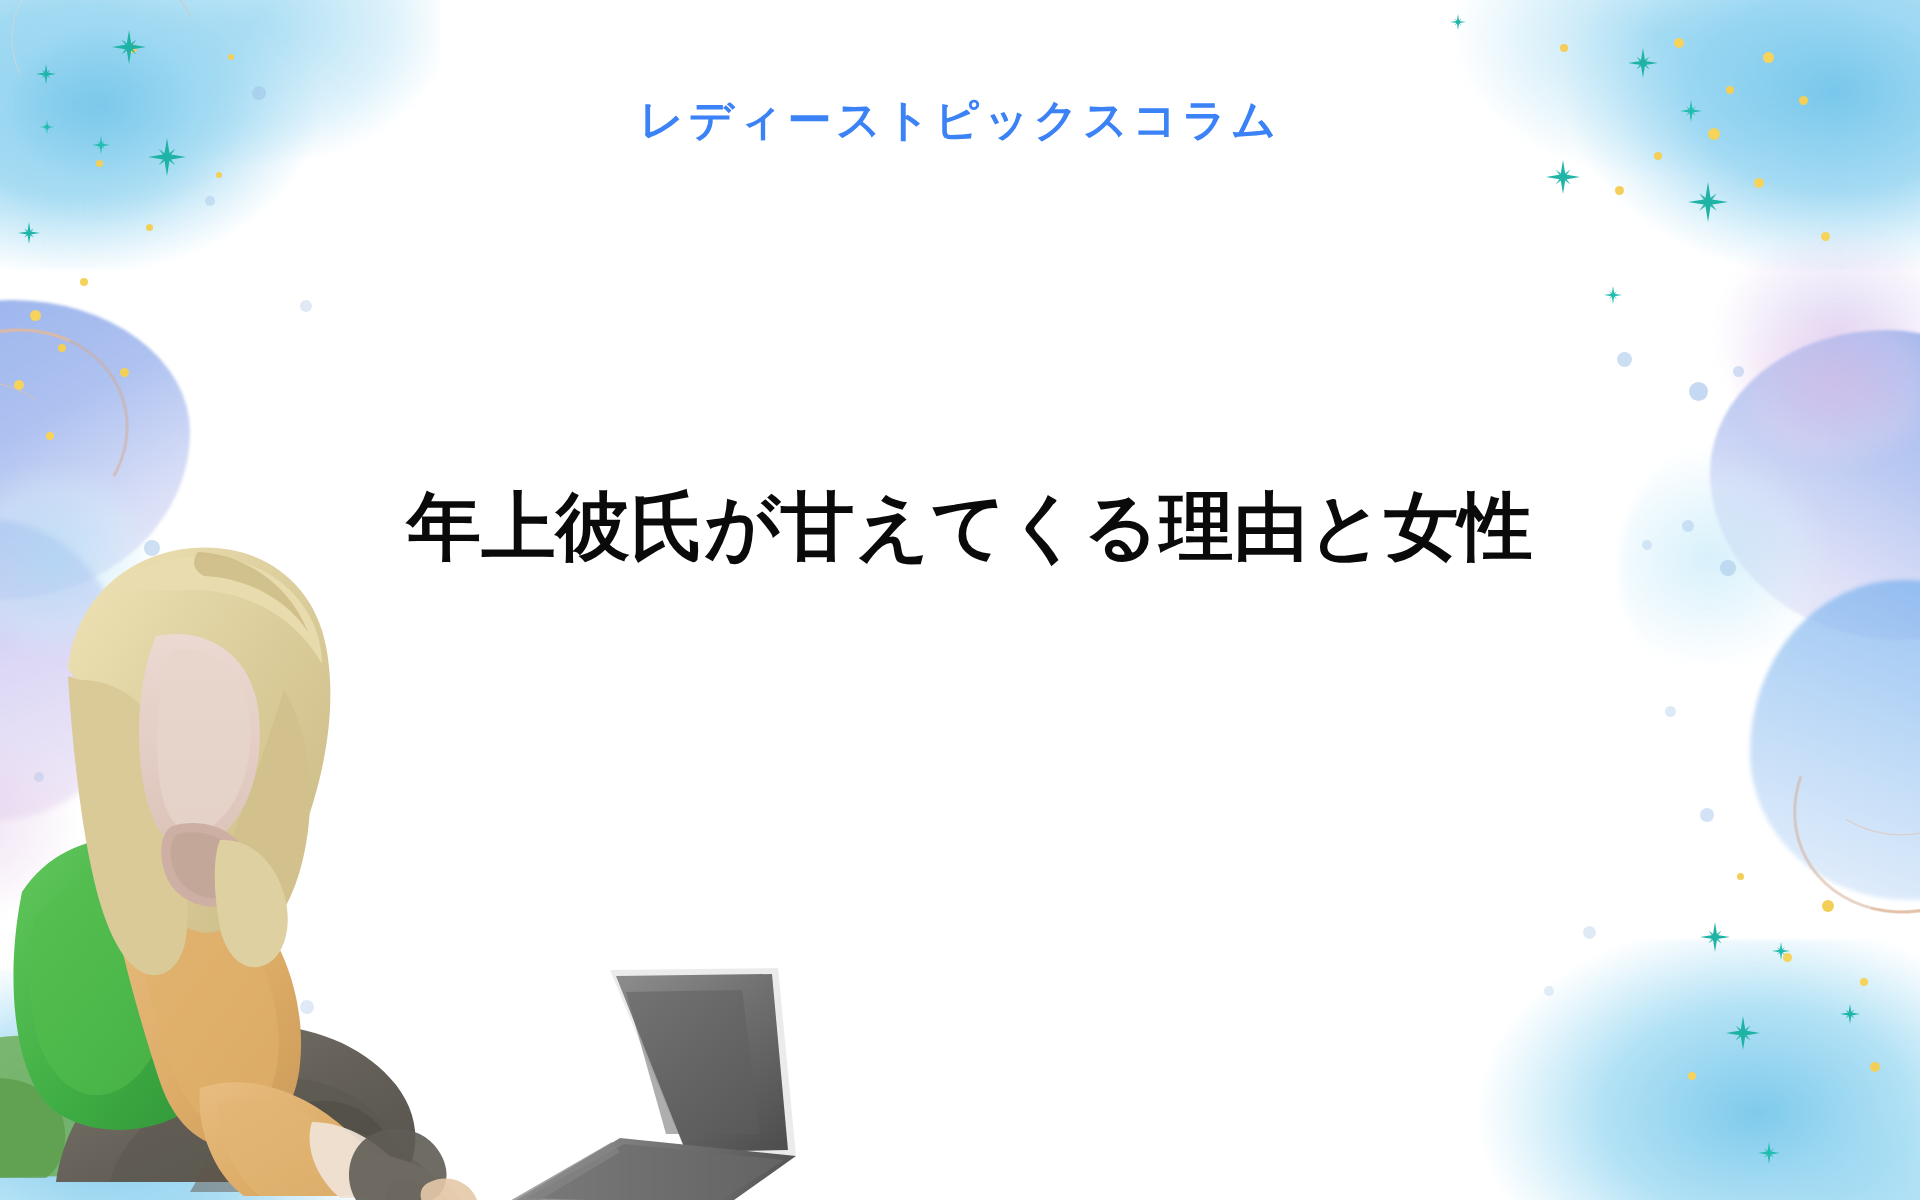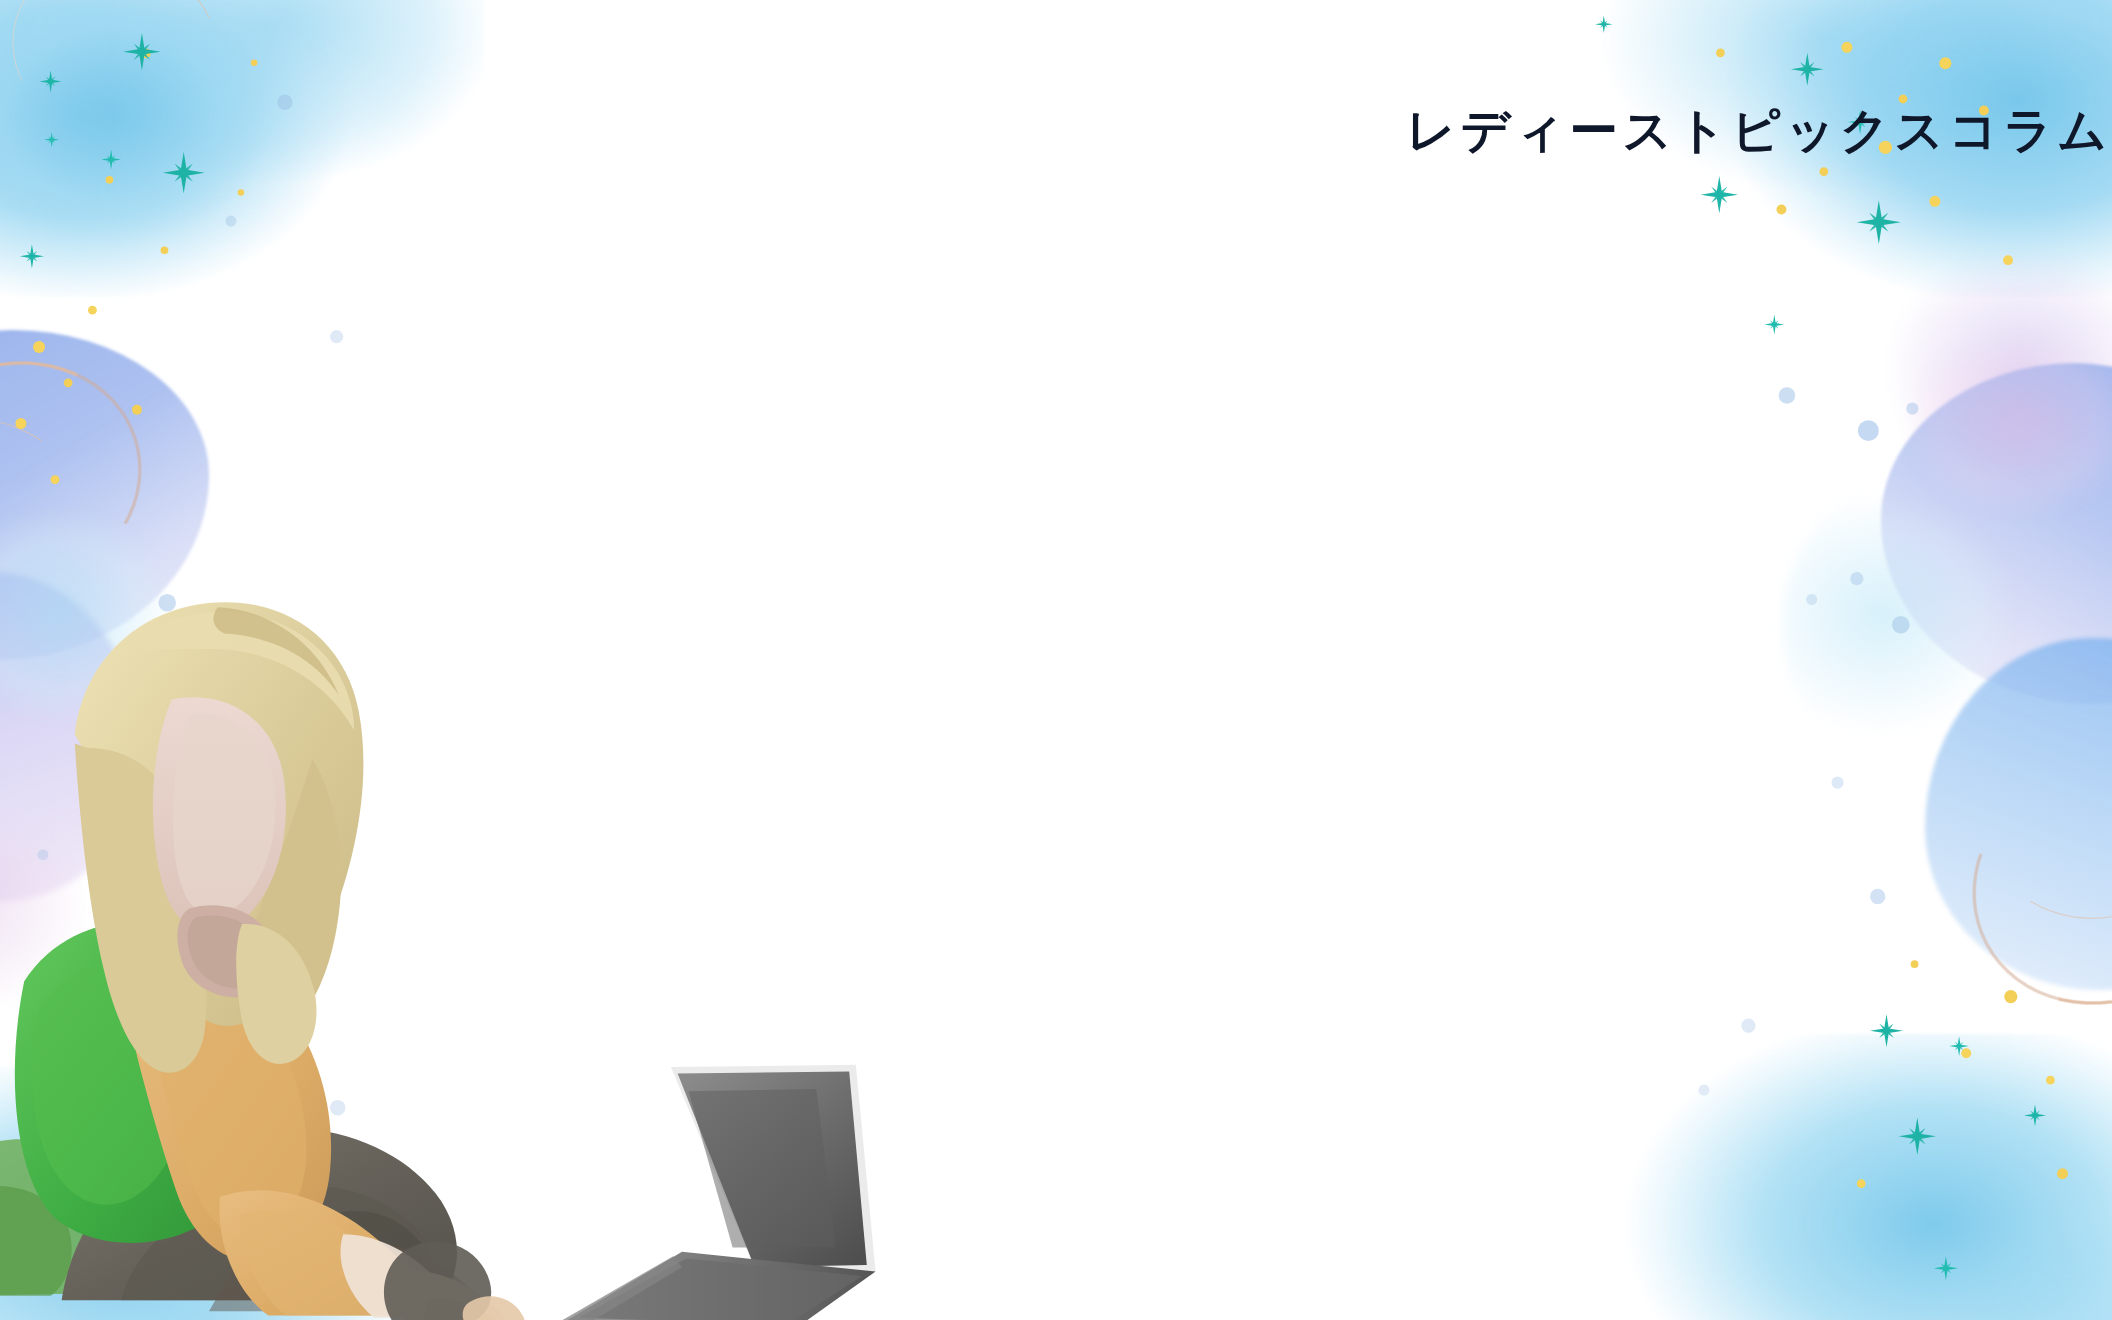--- a/index.html
+++ b/index.html
@@ -150,22 +150,22 @@
     transform:translate(-50%,-50%);
     background:currentColor;
     clip-path:polygon(50% 0%, 57% 43%, 100% 50%, 57% 57%, 50% 100%, 43% 57%, 0% 50%, 43% 43%);
   }
   .spark b { transform:translate(-50%,-50%) rotate(45deg) scale(.62); opacity:.9; }
 
   
   #eyebrow {
     position:absolute;
     left:0; right:0; top:94px;
-    text-align:right;
-    color:#0f172a;
+    text-align:center;
+    color:#3b82f6;
     font-size:44px;
     font-weight:bold;
     letter-spacing:.10em;
     line-height:1.2;
     white-space:nowrap;
   }
 
   #headline {
     position:absolute;
     left:330px; top:480px;
@@ -469,15 +469,16 @@
                L 396 760 C 384 740, 388 714, 404 700 Z" fill="#5f5c55" opacity=".9"></path>
 
       <path d="M470 742 C 486 734, 506 740, 514 754 C 518 760, 518 764, 516 766
                L 464 766 C 458 756, 460 746, 470 742 Z" fill="#e4c9a8" opacity=".9"></path>
     </svg>
   </div>
 
   <div id="eyebrow">レディーストピックスコラム</div>
 
   <div id="headline">
+    <span class="ln">年上彼氏が甘えてくる理由と女性</span>
   </div>
 
 </div>
 
 </body></html>

